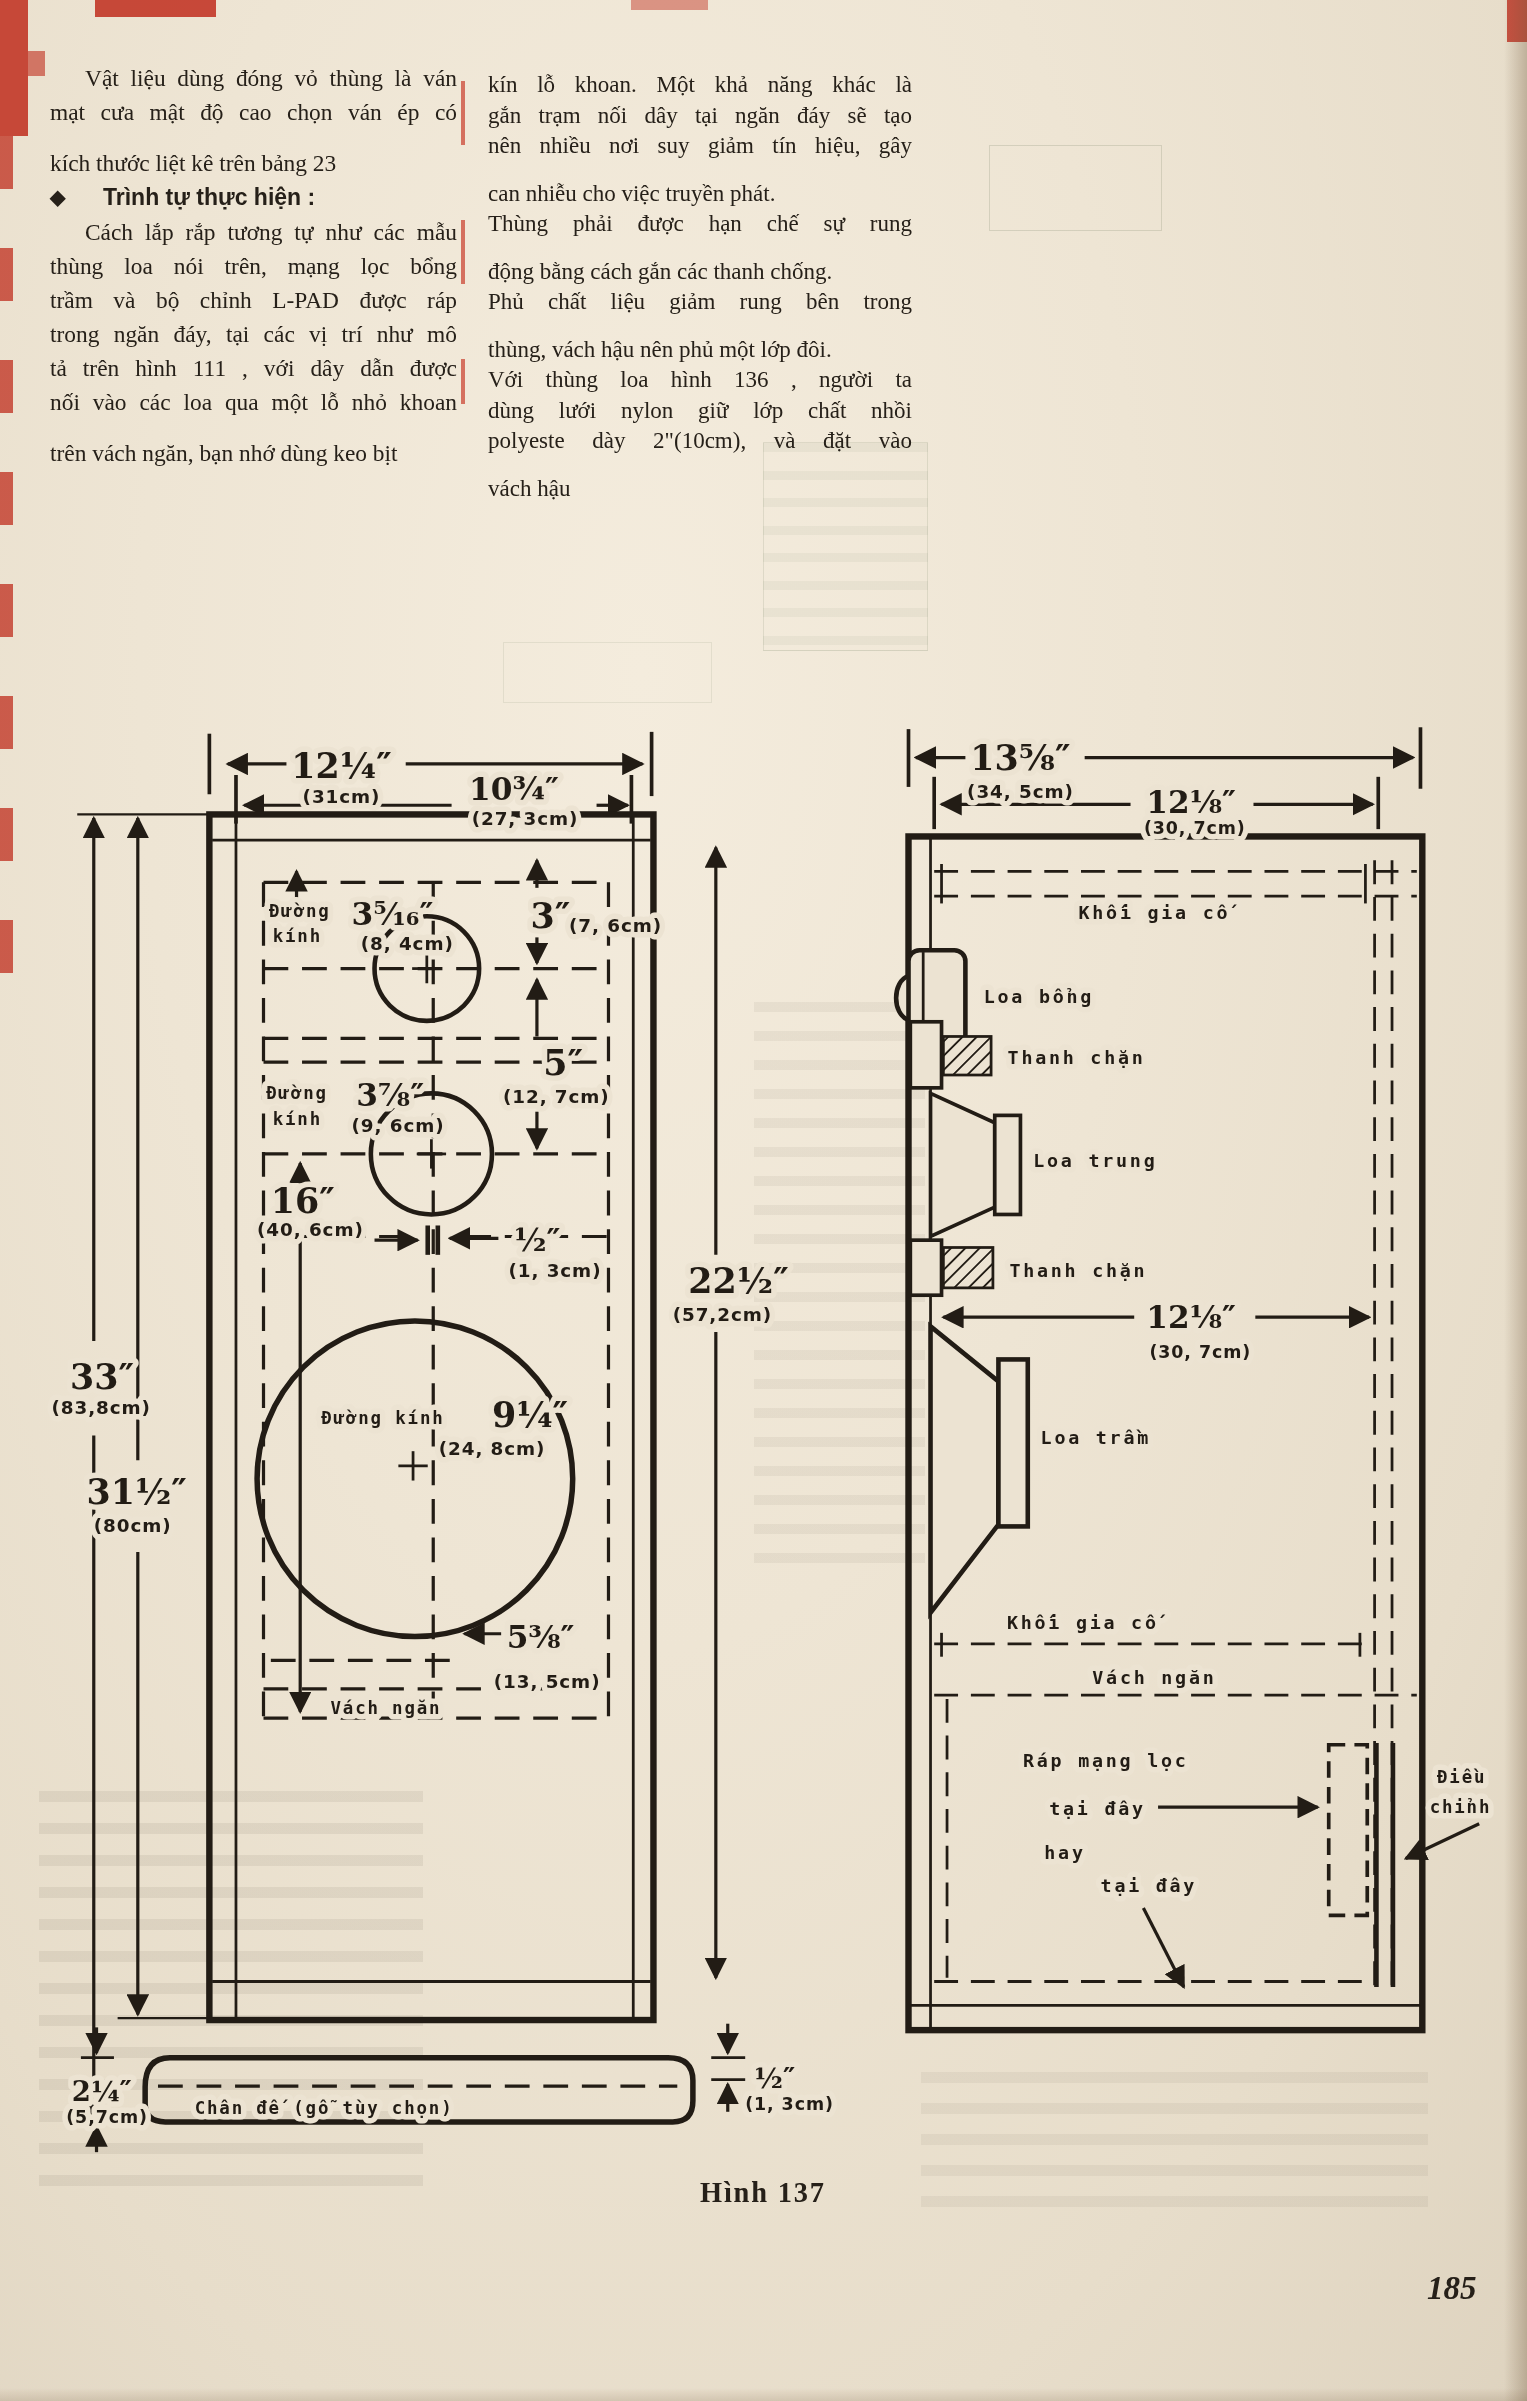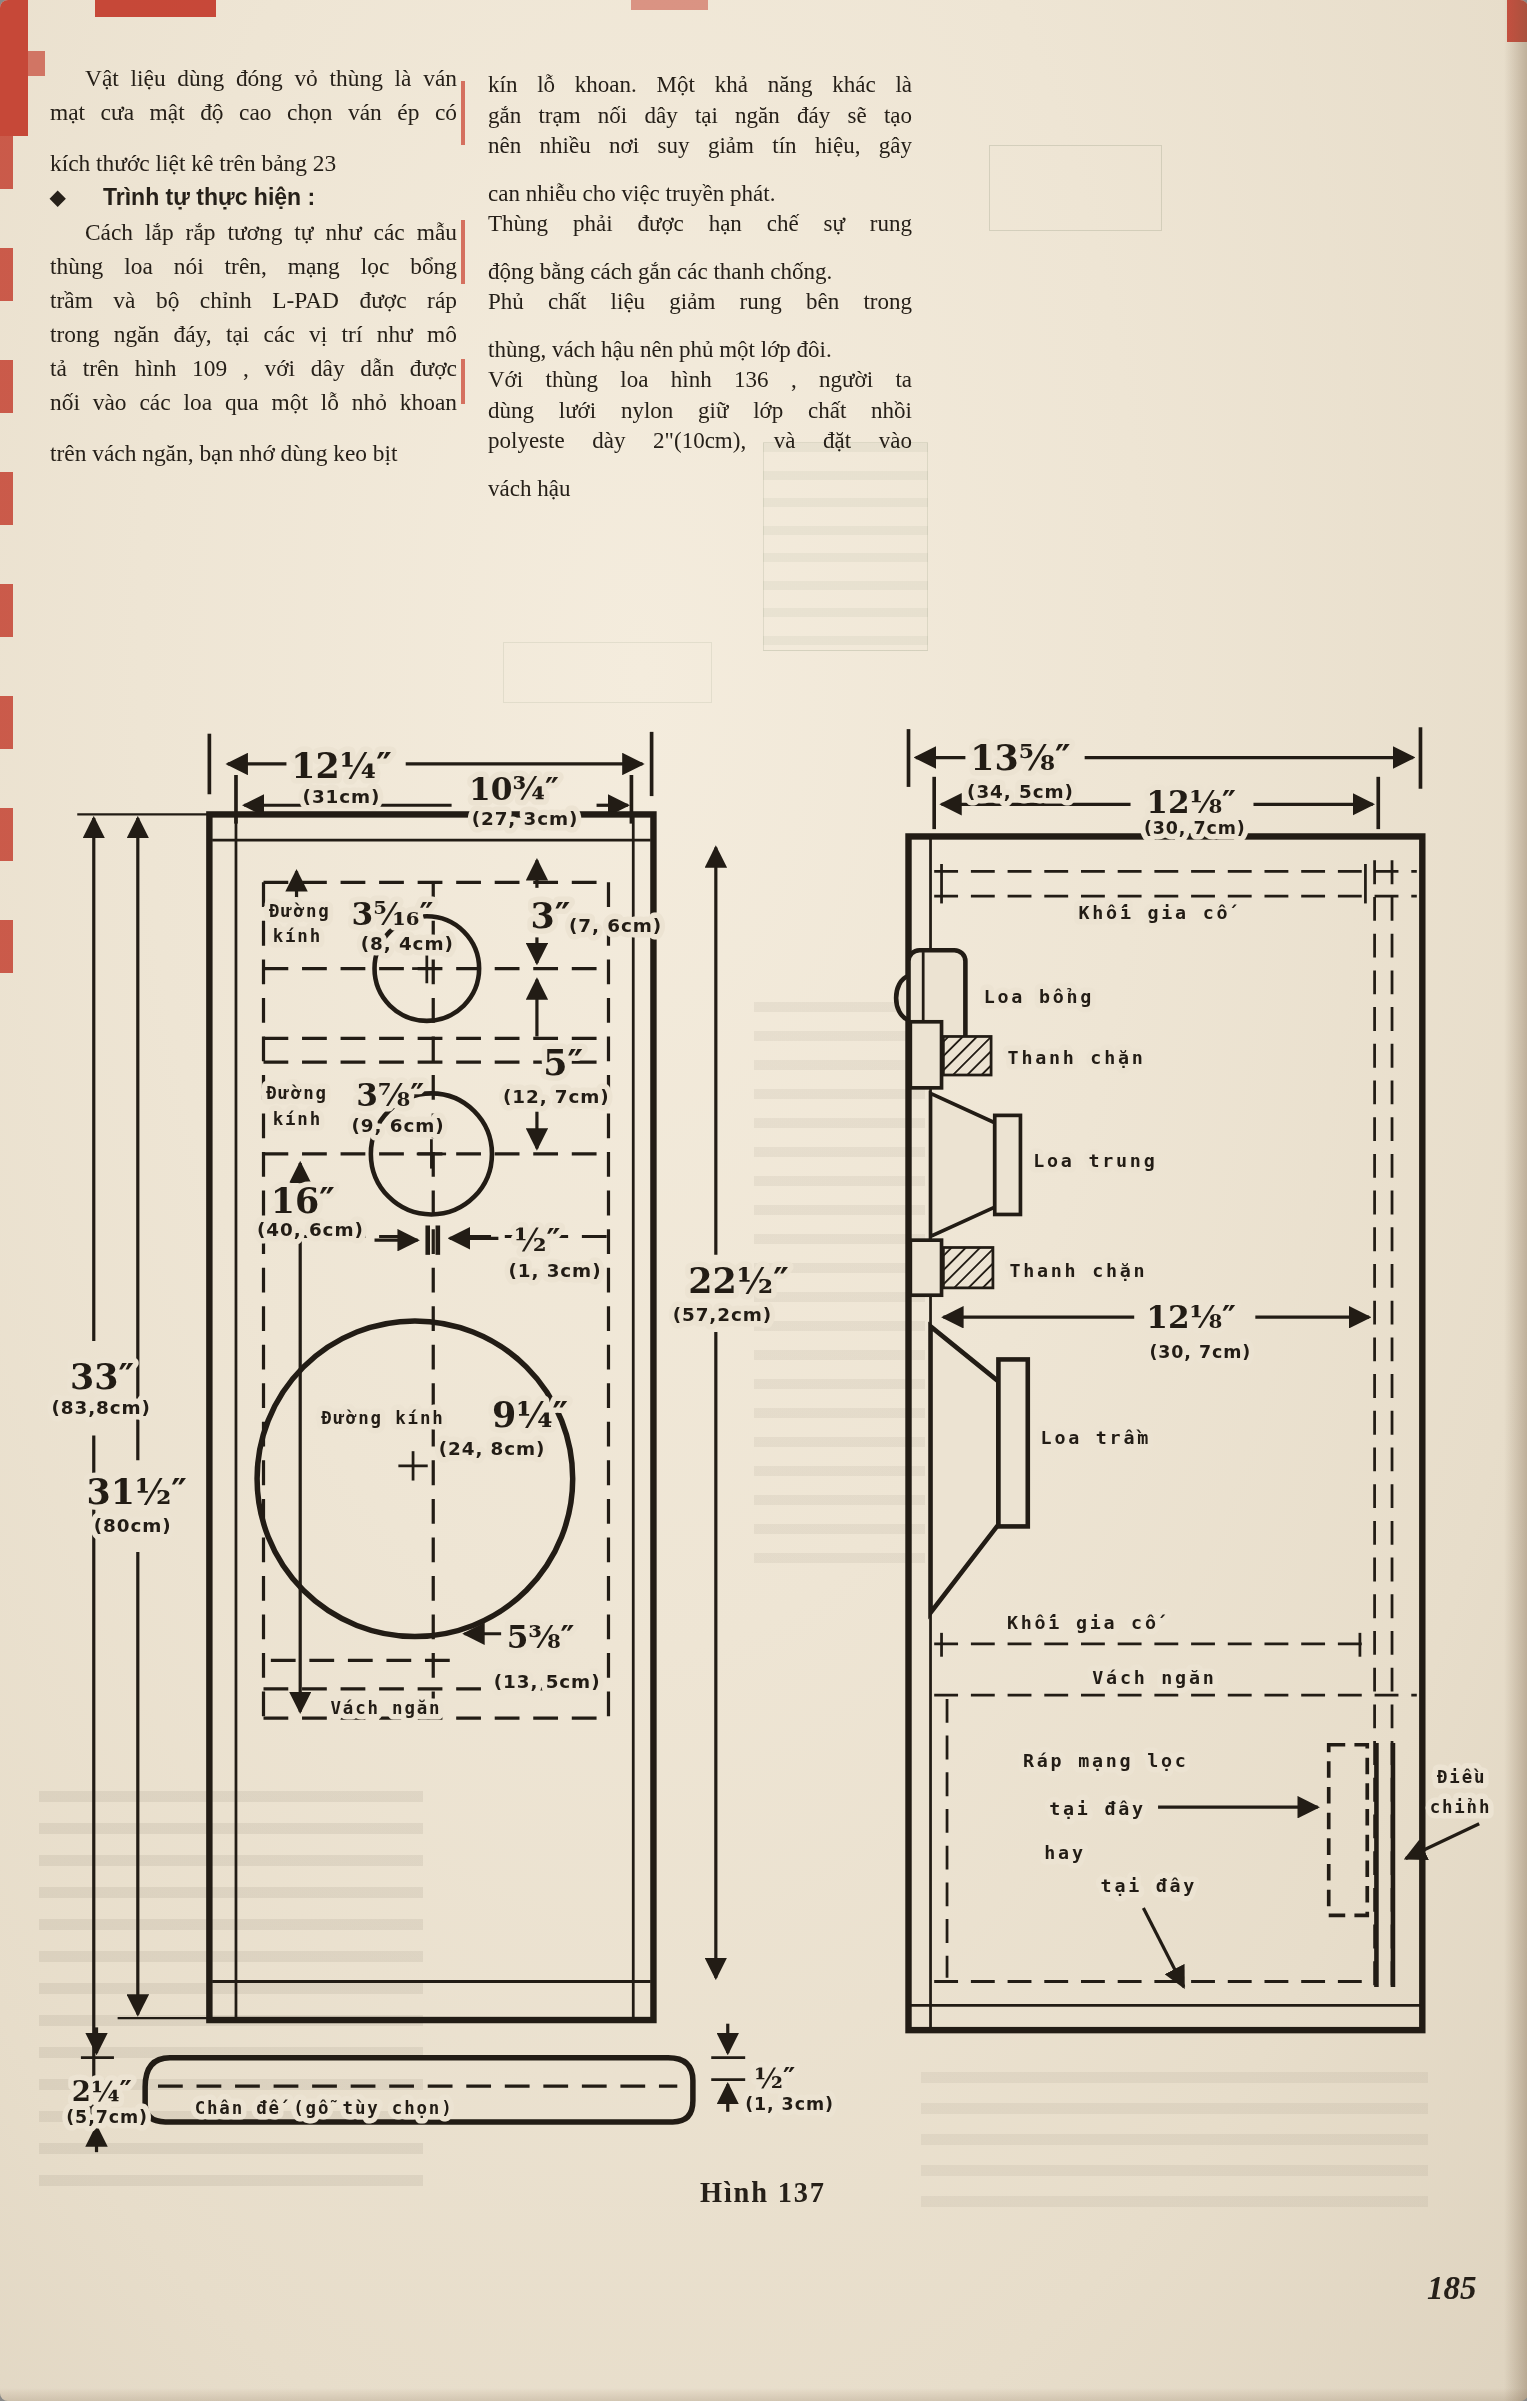--- a/index.html
+++ b/index.html
@@ -2,21 +2,20 @@
 <html style="font-size:14.7px"><head>
 <meta charset="utf-8">
 <style>
   html,body{margin:0;padding:0;background:#888;}
   .page{
     position:relative; width:1528px; height:2401px; overflow:hidden;
     background:
       radial-gradient(ellipse at 42% 28%, #f4ecdd 0%, #eee5d4 40%, #e7ddca 75%, #ded3bf 100%);
     font-family:"Liberation Serif", serif;
     color:#262019;
-    border-radius:8px;
   }
   .edge-shadow{position:absolute; top:0; right:0; width:24px; height:100%;
     background:linear-gradient(to left, rgba(110,85,58,.34), rgba(110,85,58,0)); }
   .bottom-shadow{position:absolute; left:0; bottom:0; width:100%; height:13px;
     background:linear-gradient(to top, rgba(110,85,58,.18), rgba(110,85,58,0)); }
 
   
   .red1{position:absolute; left:0; top:0; width:27.5px; height:136px; background:#bf2d1d; opacity:.85;}
   .red2{position:absolute; left:27.5px; top:51px; width:17.4px; height:25px; background:#bf2d1d; opacity:.6;}
   .redstrip{position:absolute; left:0; top:136px; width:13px; height:881px;
@@ -88,21 +87,21 @@
 
   <div class="col col-left" style="top:61px;">
     <div class="line indent">Vật liệu dùng đóng vỏ thùng là ván</div>
     <div class="line">mạt cưa mật độ cao chọn ván ép có</div>
     <div class="line end">kích thước liệt kê trên bảng 23</div>
     <div class="heading-line"><span class="bullet">◆</span><span>Trình tự thực hiện :</span></div>
     <div class="line indent">Cách lắp rắp tương tự như các mẫu</div>
     <div class="line">thùng loa nói trên, mạng lọc bổng</div>
     <div class="line">trầm và bộ chỉnh L-PAD được ráp</div>
     <div class="line">trong ngăn đáy, tại các vị trí như mô</div>
-    <div class="line">tả trên hình 109 , với dây dẫn được</div>
+    <div class="line">tả trên hình 111 , với dây dẫn được</div>
     <div class="line">nối vào các loa qua một lỗ nhỏ khoan</div>
     <div class="line end">trên vách ngăn, bạn nhớ dùng keo bịt</div>
   </div>
 
   <div class="col col-right" style="top:70px;">
     <div class="line">kín lỗ khoan. Một khả năng khác là</div>
     <div class="line">gắn trạm nối dây tại ngăn đáy sẽ tạo</div>
     <div class="line">nên nhiều nơi suy giảm tín hiệu, gây</div>
     <div class="line end">can nhiễu cho việc truyền phát.</div>
     <div class="line">Thùng phải được hạn chế sự rung</div>

